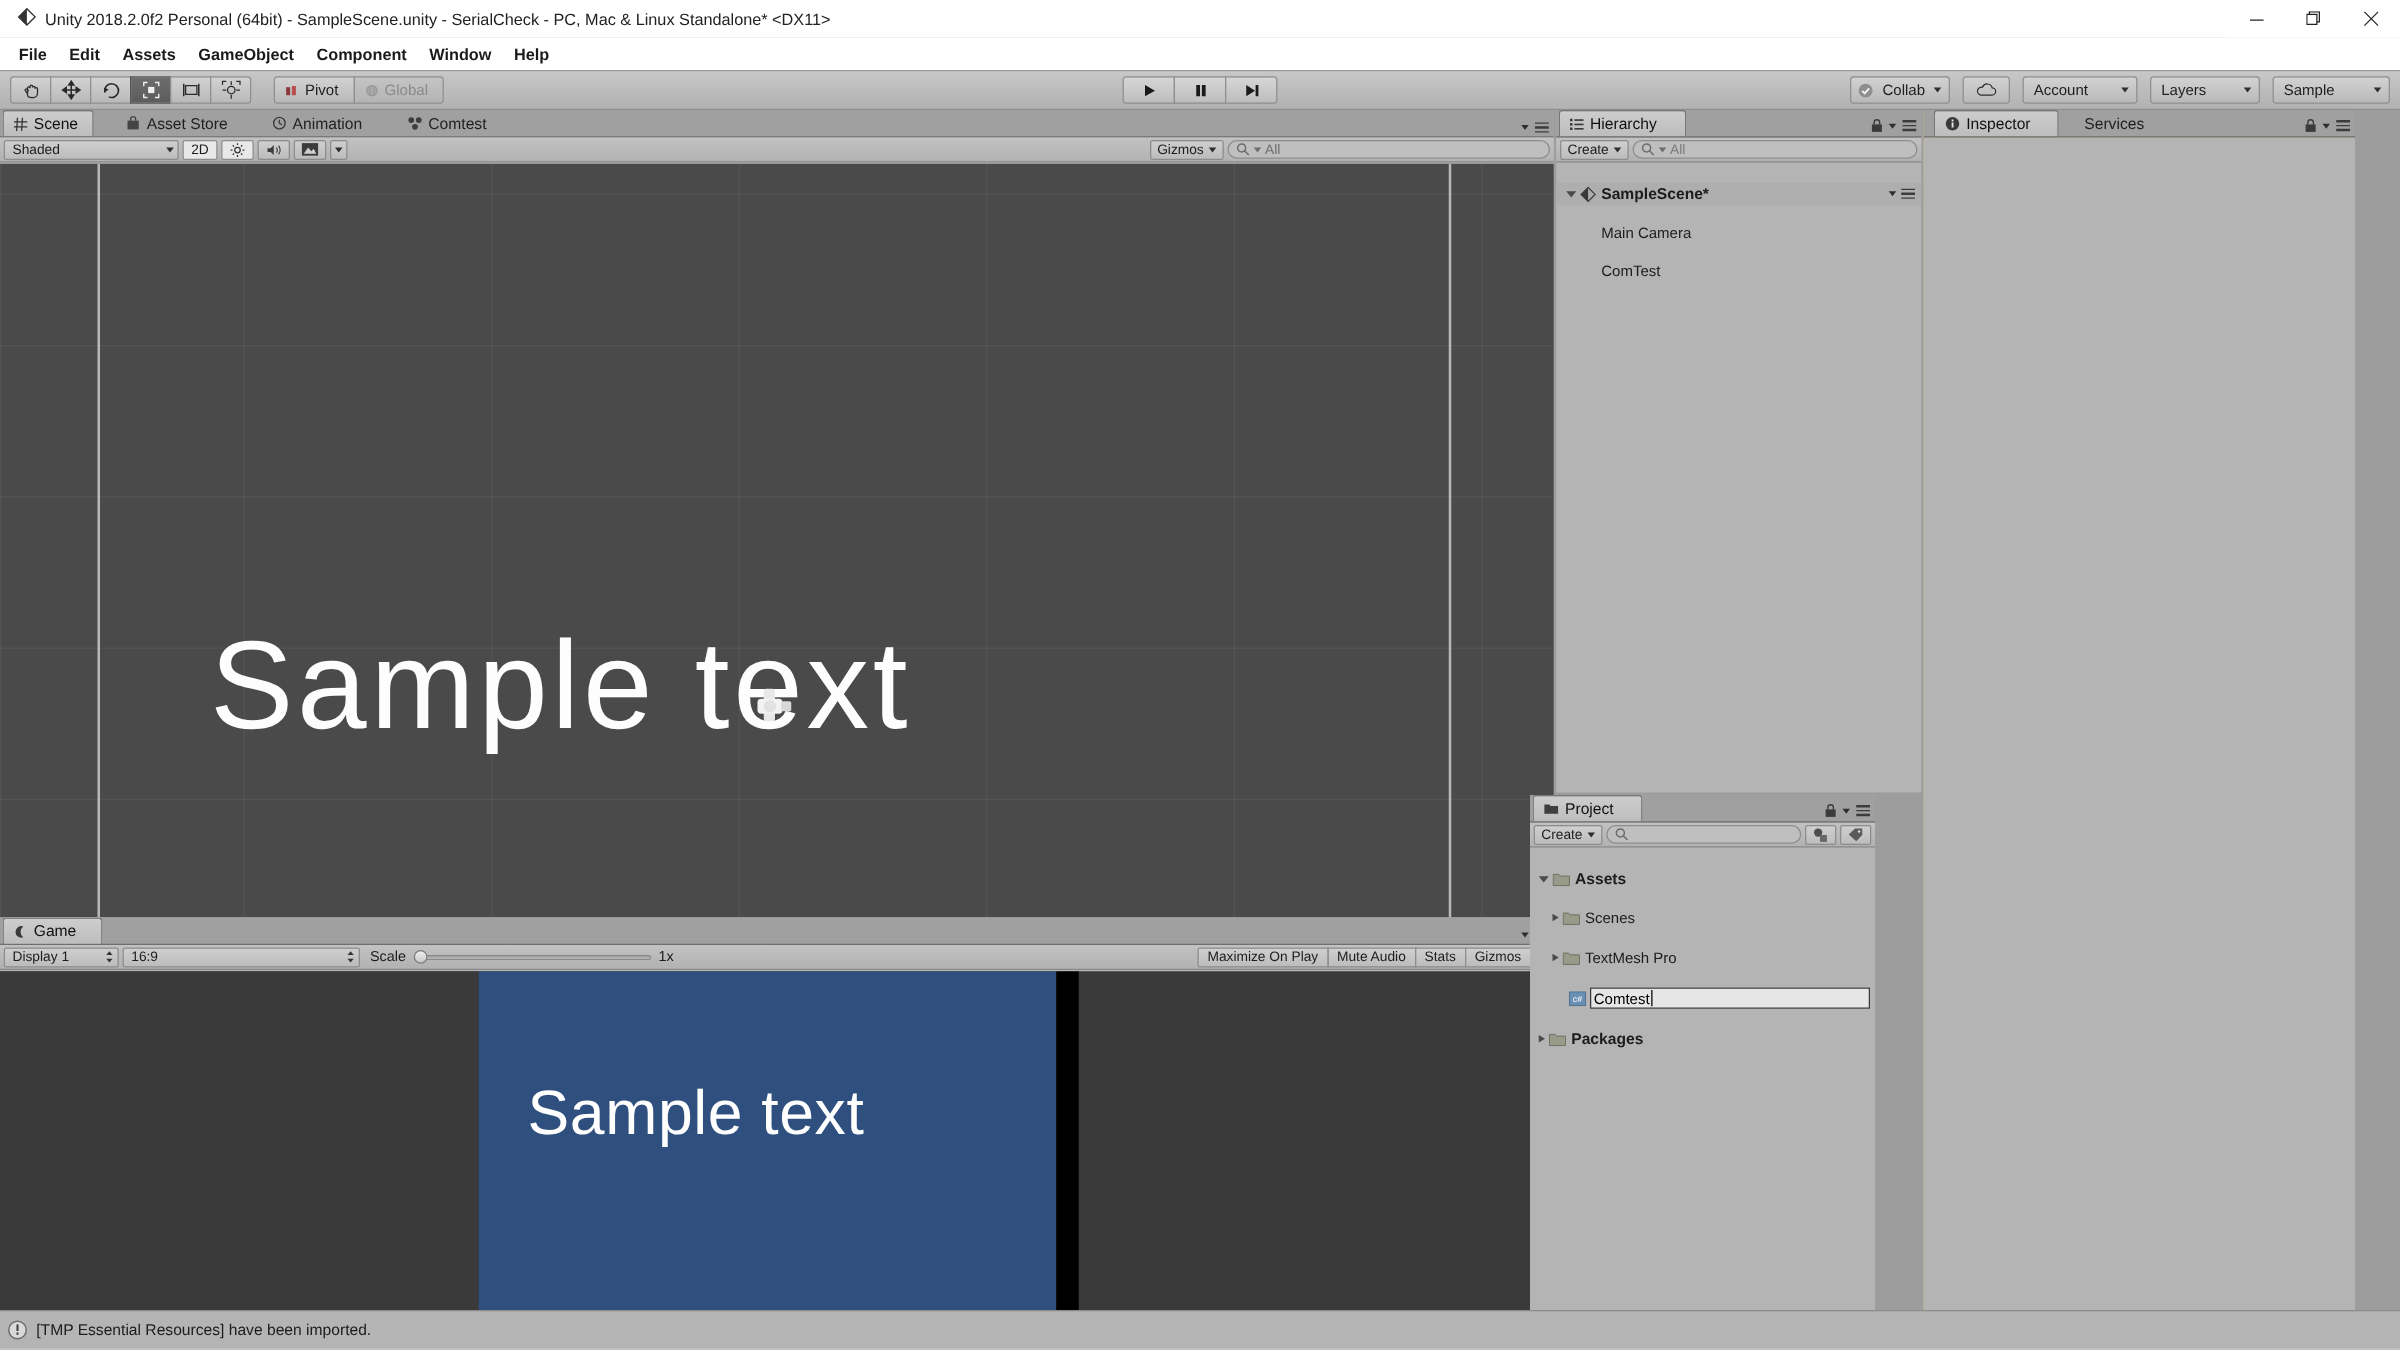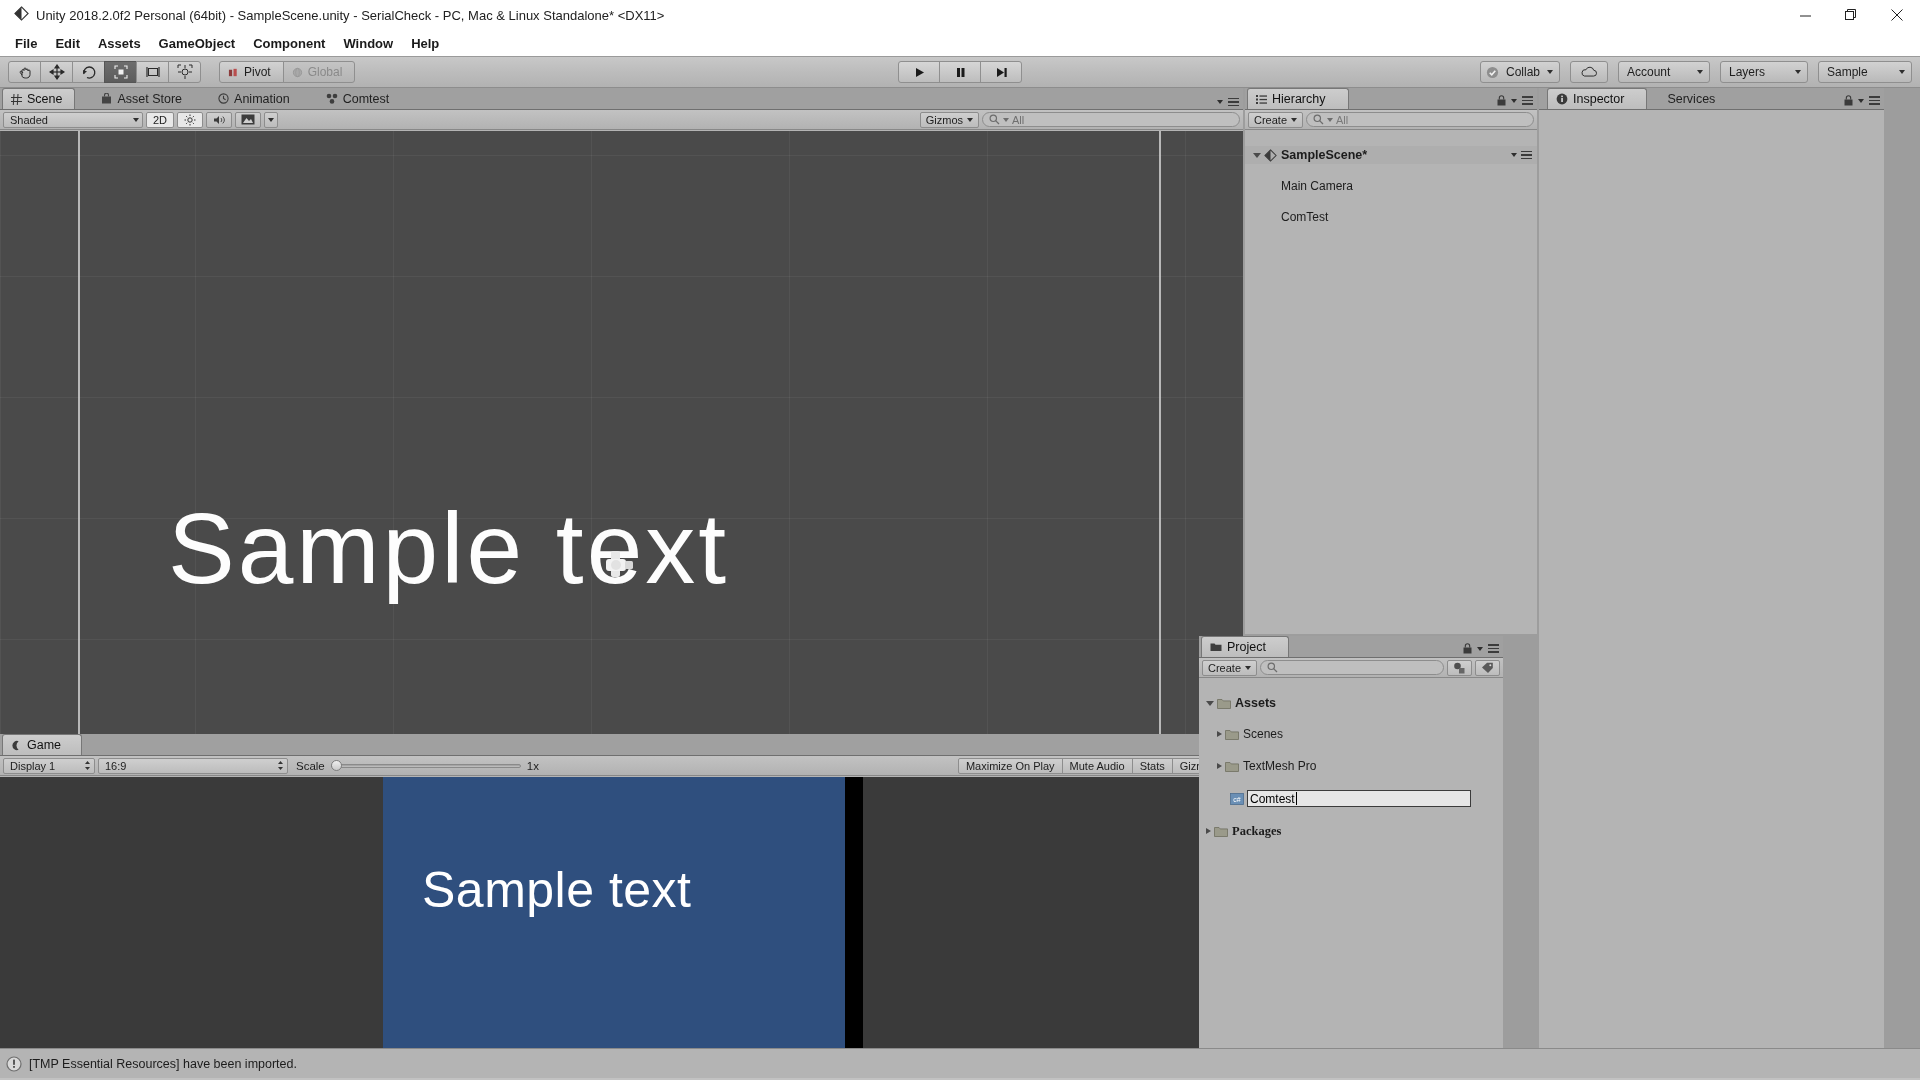--- a/index.html
+++ b/index.html
@@ -631,21 +631,21 @@
       </div>
       <div class="tree-row" style="padding-left:36px;height:19px;">
         <span>Main Camera</span>
       </div>
       <div class="tree-row" style="padding-left:36px;height:19px;">
         <span>ComTest</span>
       </div>
     </div>
   </div>
 
-  <div class="panel" style="left:1199px;top:548px;width:304px;height:412px;">
+  <div class="panel" style="left:1224px;top:548px;width:276px;height:412px;">
     <div class="tabrow">
       <div class="tab active" style="margin-left:2px;padding-right:22px;">
         <span style="display:flex;">
           <svg width="12" height="10" viewBox="0 0 12 10">
               <path d="M0.5 9V1.5h4l1 1.2h6V9z" fill="#3e3e3e"></path>
             </svg>
         </span>
         <span>Project</span>
       </div>
       <div class="tabrow-right">
@@ -723,21 +723,21 @@
           <svg width="14" height="12" viewBox="0 0 14 12">
               <rect x="0.5" y="0.5" width="13" height="11" fill="#6a8fb5" stroke="#4c6d8e" stroke-width="0.8"></rect>
               <text x="7" y="8.6" font-size="7" fill="#fff" text-anchor="middle" font-family="Liberation Sans, sans-serif">c#</text>
             </svg>
         </span>
         <div class="rename-input" style="width:224px;">
           <span>Comtest</span>
           <span class="caret-bar"></span>
         </div>
       </div>
-      <div class="tree-row" style="height:20px;font-family:Liberation Serif, serif;">
+      <div class="tree-row" style="height:20px;">
         <span class="tri" style="margin-left:3px;"></span>
         <span style="display:flex;margin-right:4px;">
           <svg width="14" height="11" viewBox="0 0 14 11">
               <path d="M0.5 10.5V1.5h4.5l1.2 1.4h7.3v7.6z" fill="#9a9a8a" stroke="#6e6e60" stroke-width="0.8"></path>
             </svg>
         </span>
         <span style="font-weight:bold;font-size:12.5px;">Packages</span>
       </div>
     </div>
   </div>

